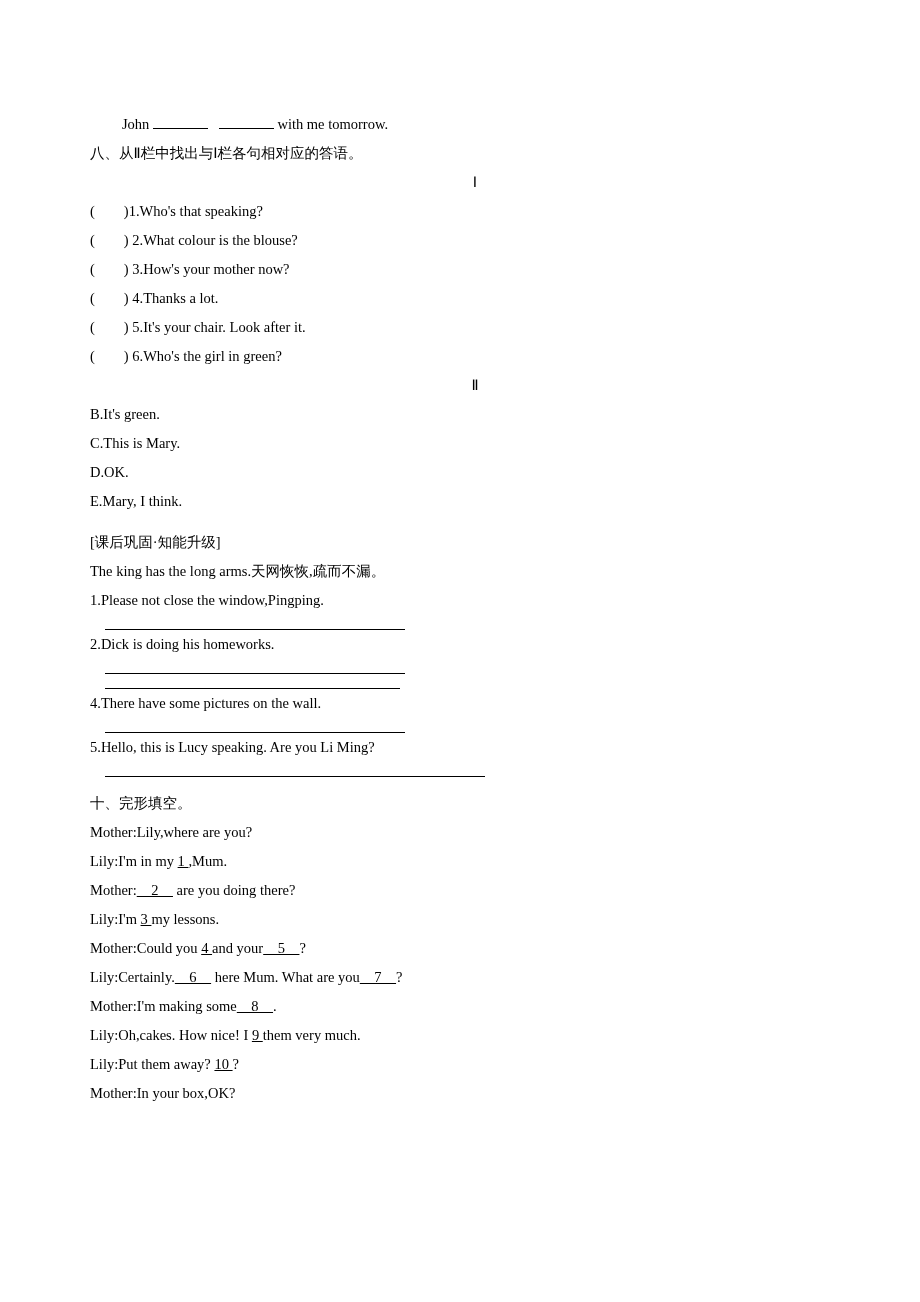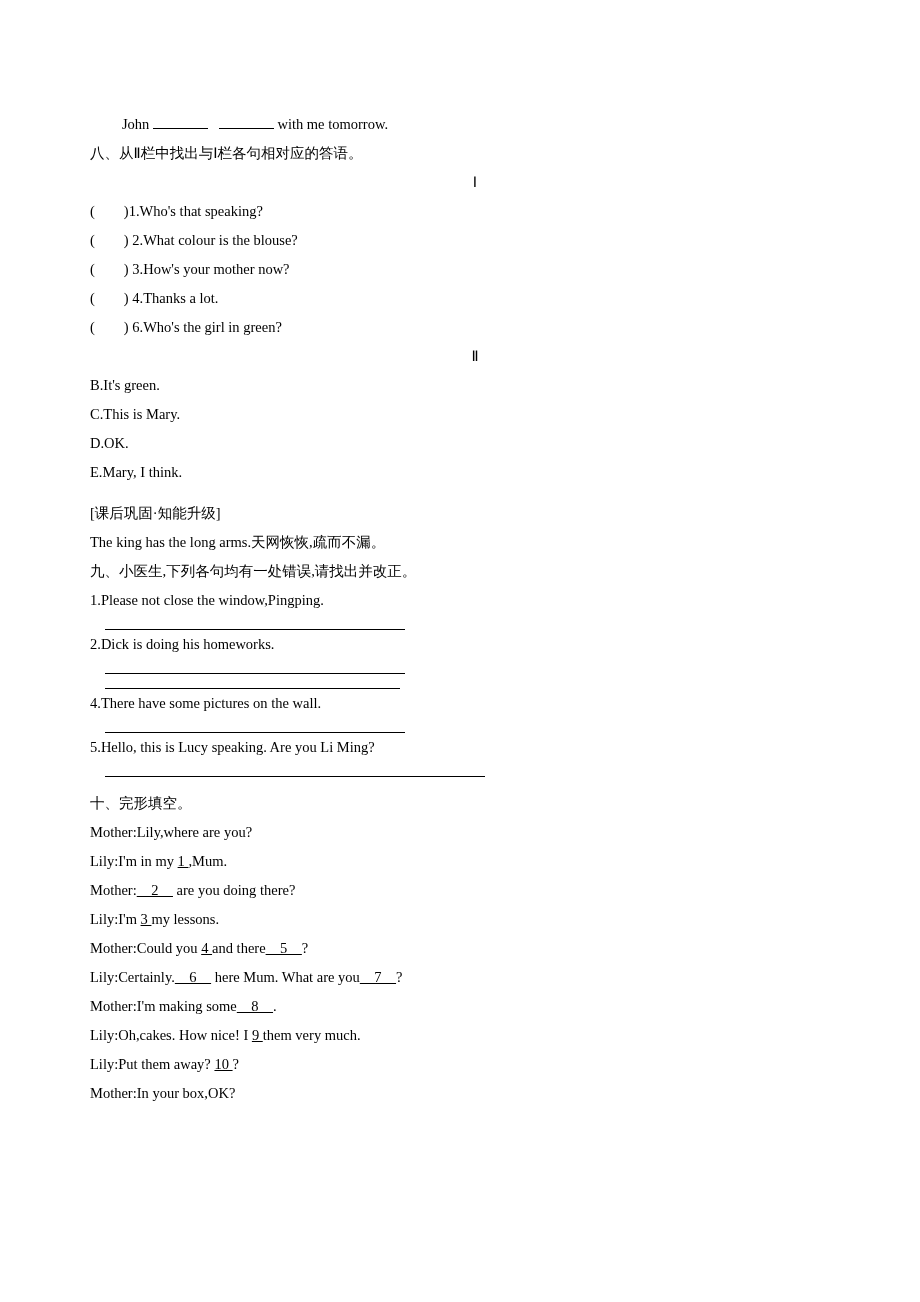--- a/index.html
+++ b/index.html
@@ -53,33 +53,33 @@
     <span class="blank-short"></span>
     <span> with me tomorrow.</span>
   </div>
 
   <div class="section-heading">八、从Ⅱ栏中找出与Ⅰ栏各句相对应的答语。</div>
   <div class="centered-roman">Ⅰ</div>
   <div>(　　)1.Who's that speaking?</div>
   <div>(　　) 2.What colour is the blouse?</div>
   <div>(　　) 3.How's your mother now?</div>
   <div>(　　) 4.Thanks a lot.</div>
+  <div>(　　) 5.It's your chair. Look after it.</div>
   <div>(　　) 6.Who's the girl in green?</div>
   <div class="centered-roman">Ⅱ</div>
   <div>B.It's green.</div>
   <div>C.This is Mary.</div>
   <div>D.OK.</div>
   <div>E.Mary, I think.</div>
 
   <div style="height:12px;"></div>
 
   <div>[课后巩固·知能升级]</div>
   <div>The king has the long arms.天网恢恢,疏而不漏。</div>
 
-  <div>九、小医生,下列各句均有一处错误,请找出并改正。</div>
 
   <div>1.Please not close the window,Pingping.</div>
   <span class="blank-line" style="width:300px;"></span>
 
   <div>2.Dick is doing his homeworks.</div>
   <span class="blank-line" style="width:300px;"></span>
 
   <span class="blank-line" style="width:295px;"></span>
 
   <div>4.There have some pictures on the wall.</div>
@@ -100,21 +100,21 @@
 
   <div>
     <span>Mother:</span><span class="u">　2　</span><span> are you doing there?</span>
   </div>
 
   <div>
     <span>Lily:I'm </span><span class="u"> 3 </span><span> my lessons.</span>
   </div>
 
   <div>
-    <span>Mother:Could you </span><span class="u"> 4 </span><span> and there</span><span class="u">　5　</span><span>?</span>
+    <span>Mother:Could you </span><span class="u"> 4 </span><span> and your</span><span class="u">　5　</span><span>?</span>
   </div>
 
   <div>
     <span>Lily:Certainly.</span><span class="u">　6　</span><span> here Mum. What are you</span><span class="u">　7　</span><span>?</span>
   </div>
 
   <div>
     <span>Mother:I'm making some</span><span class="u">　8　</span><span>.</span>
   </div>
 

